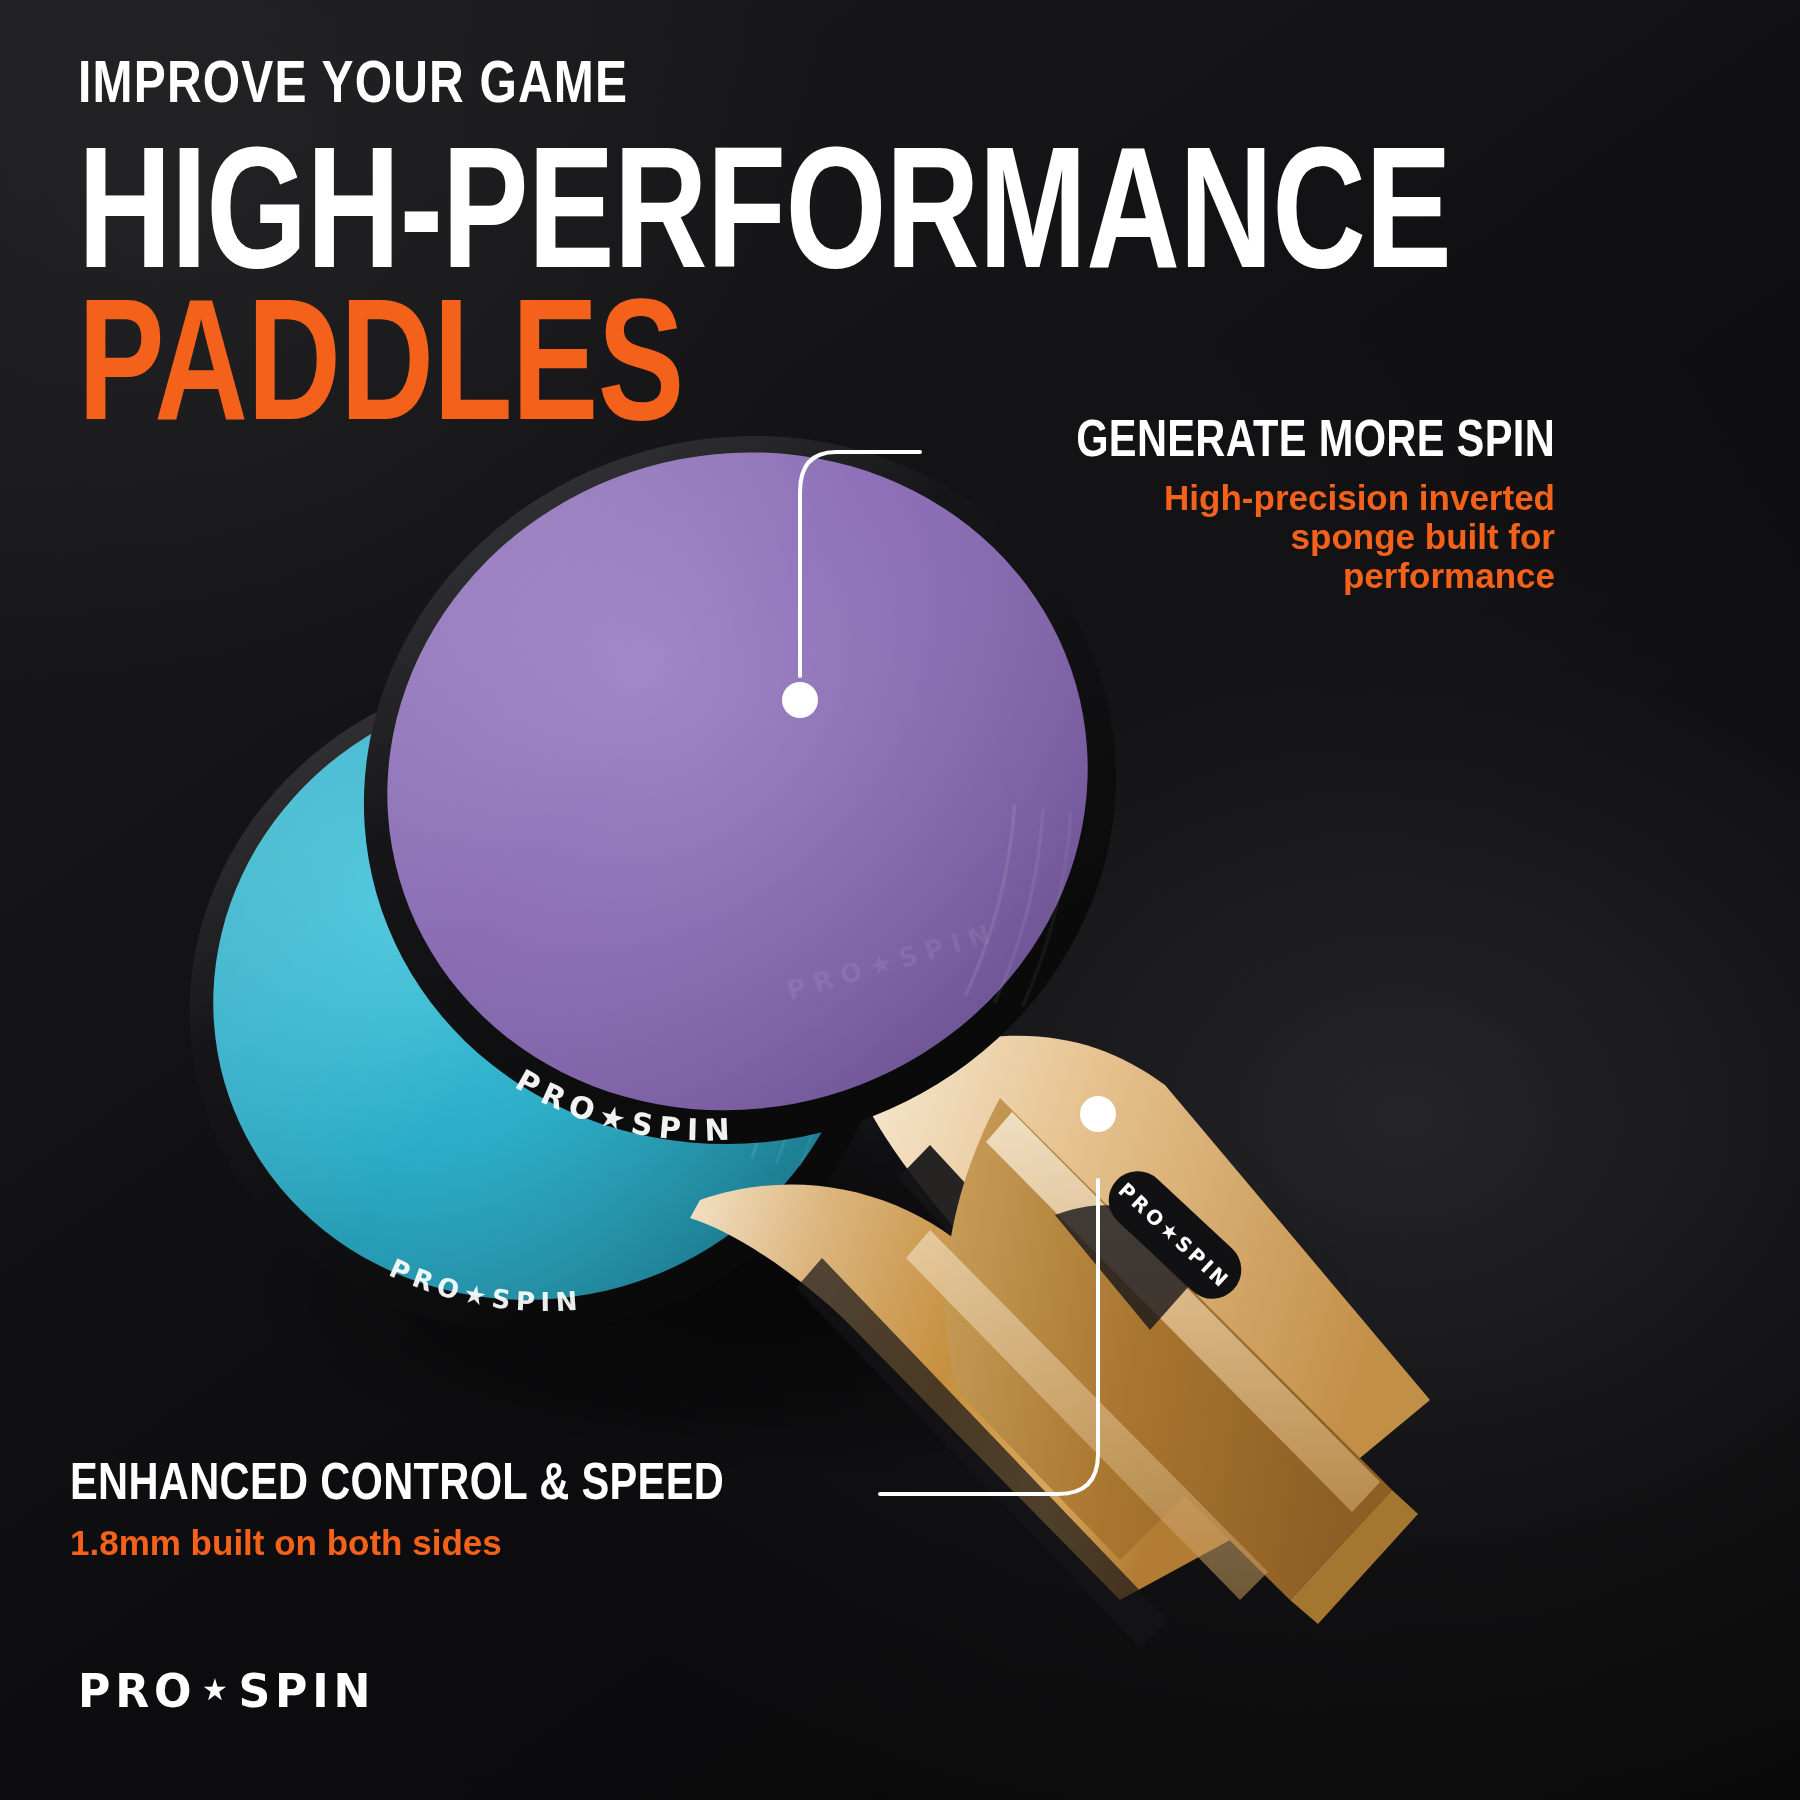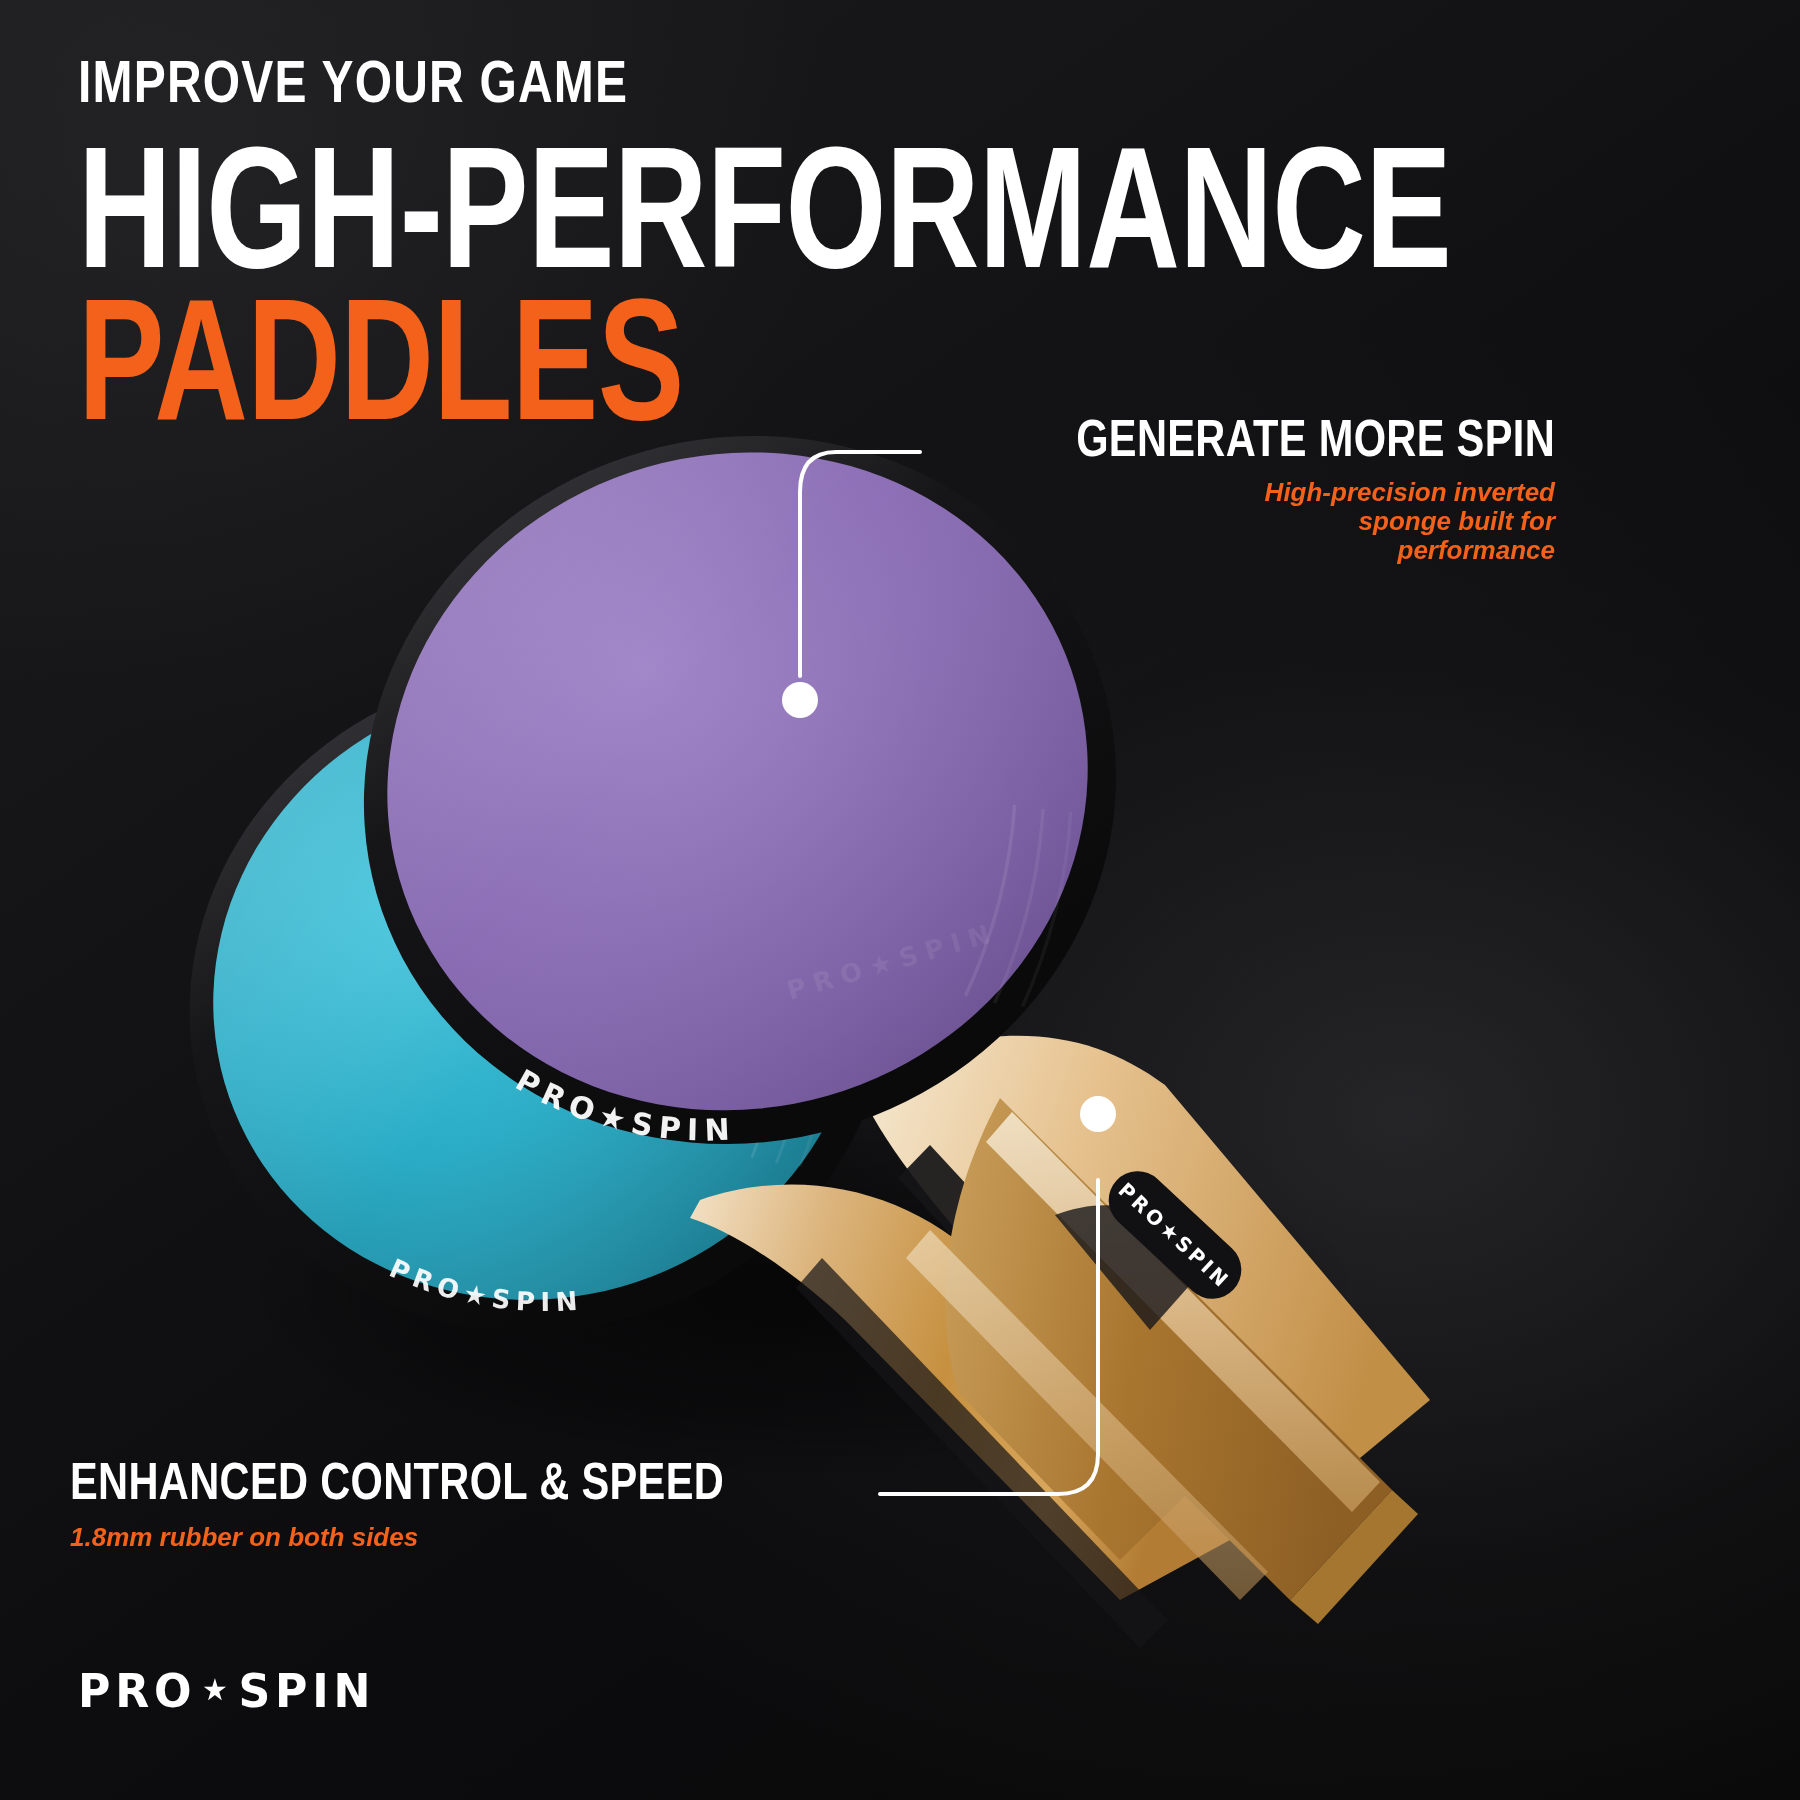--- a/index.html
+++ b/index.html
@@ -61,24 +61,23 @@
     color:#ffffff;
     font-size:52px;
     font-weight:bold;
     line-height:1;
     letter-spacing:0.4px;
     transform:scaleX(0.80);
     white-space:nowrap;
   }
   .callout-body {
     color:#f4611a;
-    font-size:26px;
+    font-size:35px;
     font-weight:bold;
     line-height:1.12;
-    font-style:italic;
   }
 
   #callout-spin {
     position:absolute; left:935px; top:412px; width:620px;
     text-align:right;
   }
   #callout-spin .callout-title { transform-origin:right center; }
   #callout-spin .callout-body { margin-top:14px; }
 
   #callout-control {
@@ -275,21 +274,21 @@
     <div class="callout-body">
       <div>High-precision inverted</div>
       <div>sponge built for</div>
       <div>performance</div>
     </div>
   </div>
 
   <div id="callout-control">
     <div class="callout-title">ENHANCED CONTROL &amp; SPEED</div>
     <div class="callout-body">
-      <div>1.8mm rubber on both sides</div>
+      <div>1.8mm built on both sides</div>
     </div>
   </div>
 
   <div id="logo">
     <span>PRO</span>
     <span class="star">★</span>
     <span>SPIN</span>
   </div>
 
 </div>

